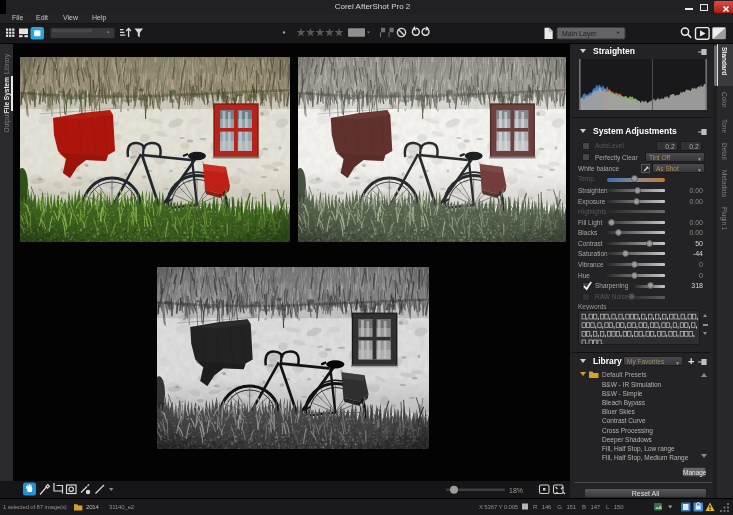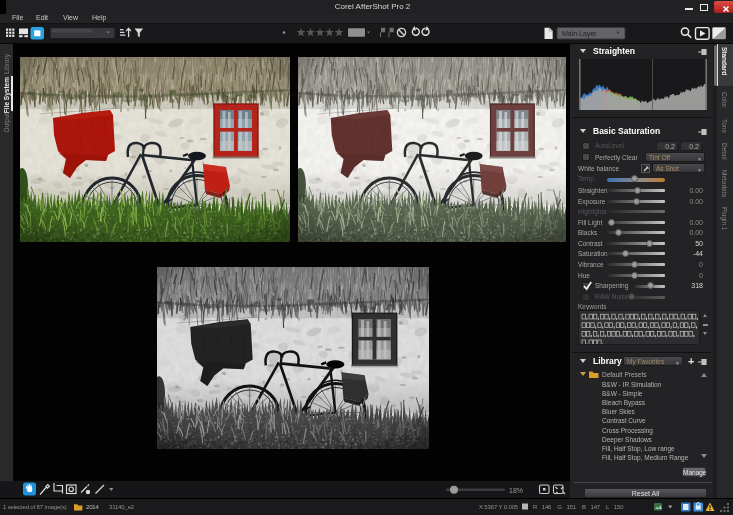--- a/index.html
+++ b/index.html
@@ -1016,21 +1016,21 @@
     <path d="M0,51 L0,41.0 L1,40.3 L2,39.0 L3,38.2 L4,35.2 L5,35.1 L6,33.9 L7,36.7 L8,34.8 L9,35.9 L10,34.6 L11,33.0 L12,34.4 L13,32.7 L14,29.9 L15,29.3 L16,29.6 L17,27.1 L18,25.3 L19,28.6 L20,25.6 L21,26.2 L22,27.8 L23,28.7 L24,25.7 L25,28.5 L26,29.8 L27,30.1 L28,27.4 L29,28.8 L30,36.2 L31,38.0 L32,40.3 L33,38.9 L34,43.0 L35,43.1 L36,42.9 L37,44.6 L38,44.6 L39,46.2 L40,46.6 L41,48.6 L42,48.7 L43,49.1 L44,49.8 L45,50.0 L46,50.0 L46,51 Z" fill="#3d7ec6"></path>
     <path d="M24,51 L24,31.0 L25,30.7 L26,30.9 L27,30.8 L28,31.2 L29,31.4 L30,29.7 L31,31.1 L32,31.7 L33,33.5 L34,32.3 L35,34.5 L36,34.4 L37,32.9 L38,34.2 L39,34.8 L40,34.8 L41,34.6 L42,35.2 L43,37.0 L44,37.8 L45,37.5 L46,38.0 L47,38.5 L48,38.4 L49,39.2 L49,51 Z" fill="#c0564c"></path>
     <path d="M28,51 L28,32.3 L29,32.3 L30,32.6 L31,32.1 L32,33.1 L33,33.8 L34,34.4 L35,34.1 L36,35.3 L37,34.9 L38,34.4 L39,36.0 L40,36.8 L41,35.2 L42,36.7 L43,37.9 L44,38.2 L45,38.2 L46,37.1 L47,36.9 L48,37.9 L49,39.0 L50,38.4 L51,37.0 L52,38.3 L53,37.4 L54,38.1 L55,40.3 L56,39.5 L57,40.1 L58,40.8 L59,41.5 L60,41.8 L61,42.2 L61,51 Z" fill="#79b04a"></path>
     <path d="M0,51 L0,41.2 L1,40.8 L2,38.7 L3,38.6 L4,40.5 L5,39.3 L6,40.2 L7,37.0 L8,36.7 L9,38.2 L10,36.5 L11,36.1 L12,37.2 L13,34.1 L14,33.9 L15,32.0 L16,31.9 L17,32.8 L18,30.6 L19,31.9 L20,28.8 L21,29.1 L22,29.5 L23,31.5 L24,32.6 L25,30.0 L26,30.1 L27,33.5 L28,32.4 L29,34.2 L30,32.1 L31,32.5 L32,35.3 L33,34.6 L34,34.8 L35,36.3 L36,34.7 L37,36.6 L38,37.7 L39,36.9 L40,36.5 L41,38.7 L42,38.7 L43,36.4 L44,37.8 L45,38.7 L46,38.6 L47,40.2 L48,40.0 L49,39.7 L50,39.0 L51,40.5 L52,40.7 L53,41.4 L54,39.5 L55,41.3 L56,39.2 L57,39.7 L58,42.9 L59,42.6 L60,41.4 L61,43.2 L62,43.7 L63,40.9 L64,42.4 L65,42.9 L66,42.0 L67,41.7 L68,43.8 L69,44.0 L70,42.6 L71,42.4 L72,42.1 L73,40.8 L74,40.7 L75,39.3 L76,42.1 L77,40.7 L78,40.6 L79,38.5 L80,40.6 L81,40.6 L82,39.5 L83,39.4 L84,39.8 L85,39.7 L86,37.1 L87,38.7 L88,37.0 L89,38.0 L90,39.6 L91,35.9 L92,36.1 L93,35.3 L94,35.1 L95,35.1 L96,37.2 L97,35.7 L98,36.4 L99,35.4 L100,36.3 L101,34.8 L102,32.3 L103,34.5 L104,32.3 L105,33.2 L106,32.9 L107,30.7 L108,30.2 L109,31.5 L110,30.5 L111,32.2 L112,31.4 L113,28.6 L114,29.7 L115,29.5 L116,28.4 L117,30.6 L118,28.4 L119,28.3 L120,26.7 L121,28.8 L122,25.5 L123,28.2 L124,27.4 L125,25.5 L126,24.8 L127,26.0 L127,51 Z" fill="#a2a2a0" opacity="0.94"></path>
     <rect x="0" y="0" width="1.6" height="51" fill="#737373"></rect>
     <rect x="126.4" y="0" width="1.6" height="51" fill="#737373"></rect>
     <rect x="73" y="0" width="0.9" height="51" fill="#555" opacity="0.9"></rect>
   </svg>
   <div class="divider" style="left:2px;top:73px;width:139px"></div>
   <span class="abs" style="left:10px;top:85px;width:0;height:0;border-left:3.5px solid transparent;border-right:3.5px solid transparent;border-top:4.5px solid #d0d0d0"></span>
-  <span class="hdr" style="left:23px;top:82px">Basic Saturation</span>
+  <span class="hdr" style="left:23px;top:82px">System Adjustments</span>
   <svg class="abs pin" style="left:128px;top:84px" width="9" height="8">
       <path d="M0,4 h4 M4,1.5 h4 v5 h-4 z" stroke="#c0c0c0" stroke-width="1.2" fill="#c0c0c0"></path>
     </svg>
 
   <span class="cb" style="left:12px;top:97.5px;background:#47474a"></span>
   <span class="lbl dis" style="left:25px;top:98px">AutoLevel</span>
   <span class="vbox" style="left:86px;top:96.5px">0.2</span>
   <span class="vbox" style="left:110px;top:96.5px">0.2</span>
 
   <span class="cb" style="left:12px;top:109px;background:#47474a"></span>

